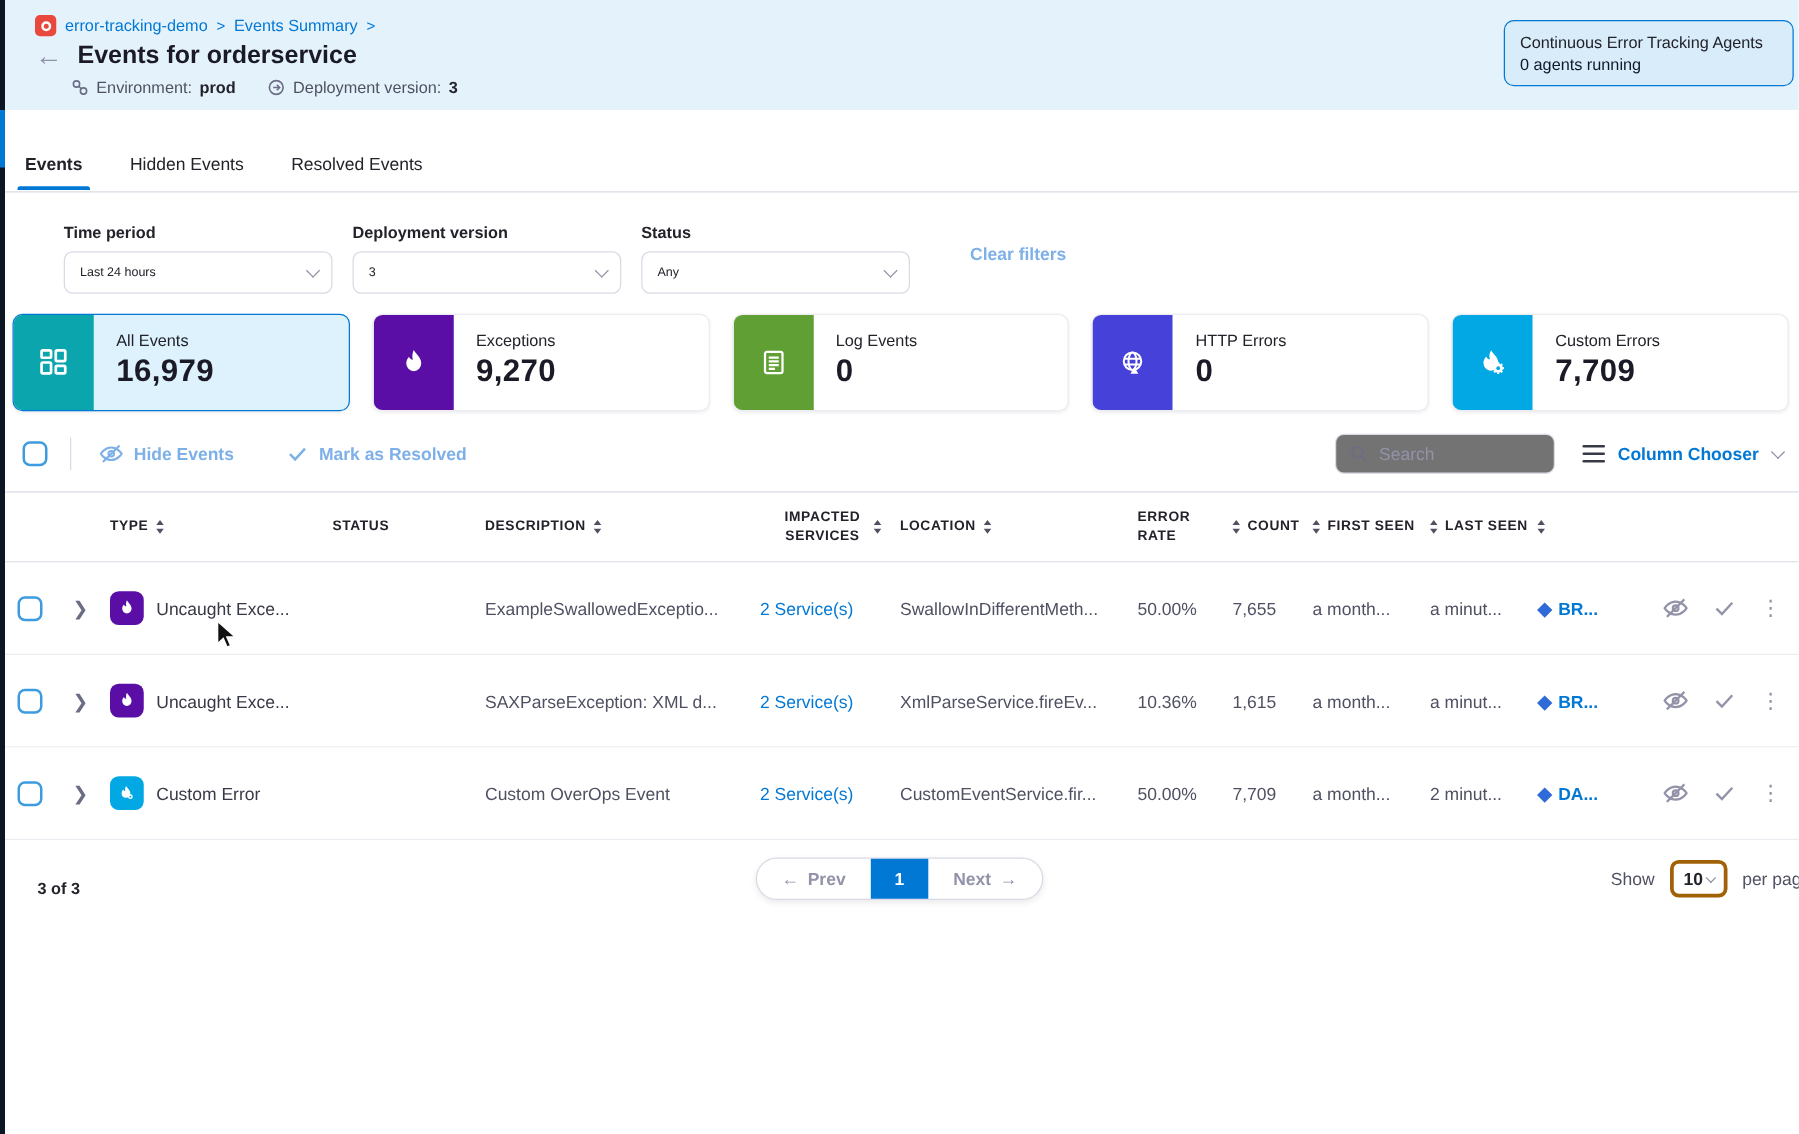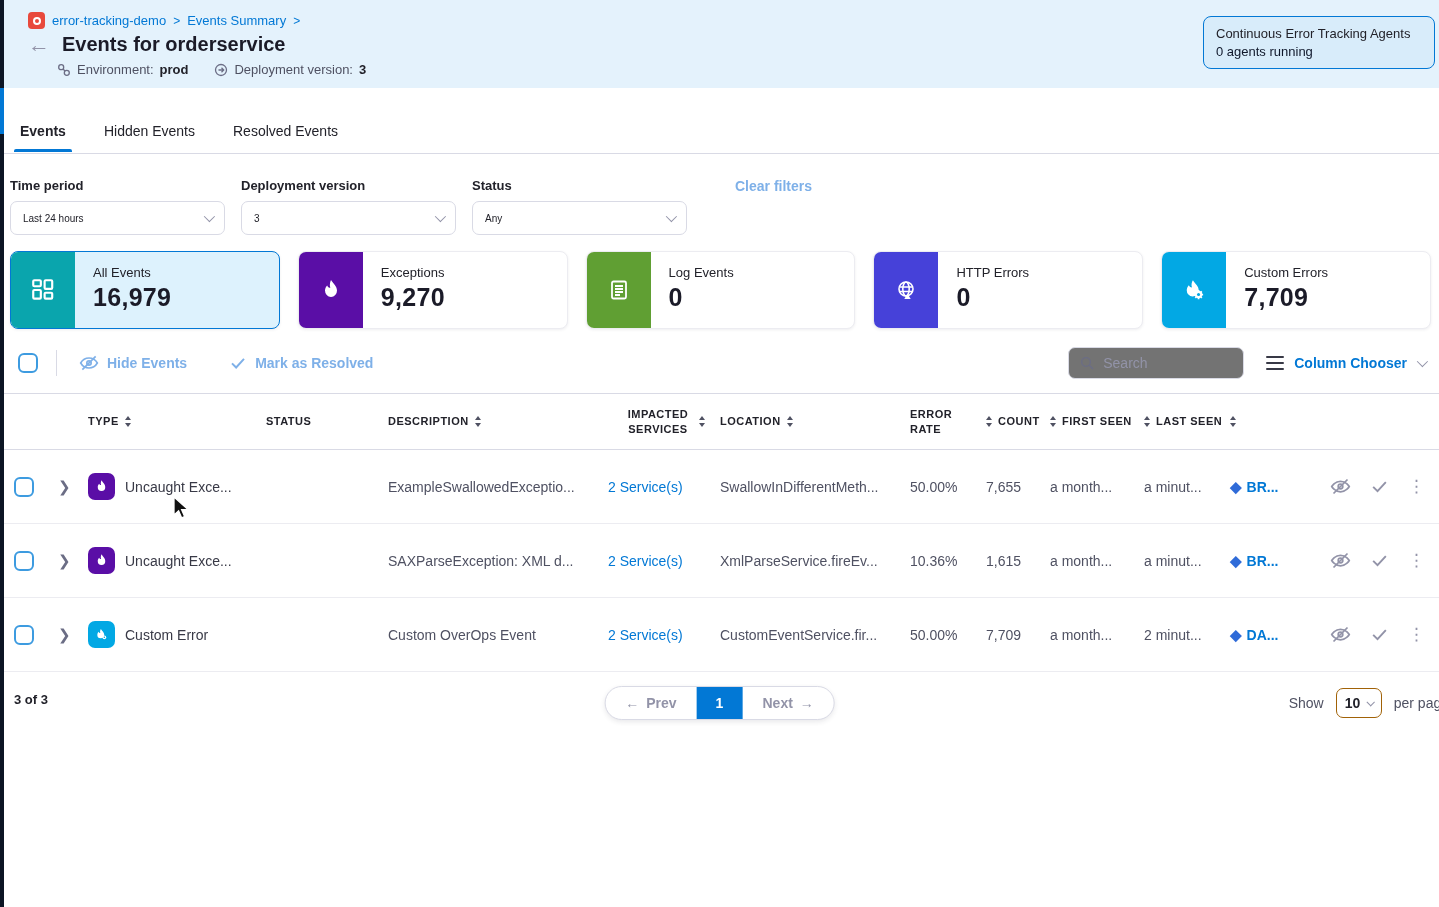--- a/index.html
+++ b/index.html
@@ -29,21 +29,21 @@
   .agents-panel .ap-title { color:#22222a; margin-bottom:3px; }
   .agents-panel .ap-link { color:#0f172a; cursor:pointer; }
 
   
   .tabbar { display:flex; gap:34px; padding:0 0 0 18px; border-bottom:1px solid #d9dae5; background:#fff; height:46px; align-items:center;margin-top:20px; }
   .tab { font-size:14px; color:#22222a; padding:13px 2px; cursor:pointer; position:relative; }
   .tab.active { font-weight:700; }
   .tab.active::after { content:""; position:absolute; left:-4px; right:-4px; bottom:0; height:3px; background:#0278d5; border-radius:2px 2px 0 0; }
 
   
-  .filters { display:flex; align-items:flex-start; gap:16px; padding:24px 0 10px 10px; }
+  .filters { display:flex; align-items:center; gap:16px; padding:24px 0 10px 10px;margin-left:41px; }
   .filter { display:flex; flex-direction:column; gap:8px; }
   .filter-label { font-size:13px; font-weight:700; color:#22222a; }
   .select { width:215px; height:34px; border:1px solid #d9dae5; border-radius:7px; background:#fff;
     display:flex; align-items:center; justify-content:space-between; padding:0 12px; font-size:10px; cursor:pointer; }
   .chev { width:8px; height:8px; border-right:1.6px solid #9293a8; border-bottom:1.6px solid #9293a8;
     transform:rotate(45deg) translateY(-2px); }
   .clear-filters { font-size:14px; font-weight:700; color:#7eb0e8; margin:0 0 8px 32px; cursor:pointer; }
 
   
   .cards { display:flex; gap:18px; padding:6px 8px 0 10px; }
@@ -89,30 +89,30 @@
   .type-label { font-size:14px; color:#383946; }
   .cell { font-size:14px; color:#4f5162; }
   .link-cell { font-size:14px; color:#0278d5; cursor:pointer; }
   .version-cell { display:flex; align-items:center; gap:5px; font-size:14px; font-weight:700; color:#0278d5; cursor:pointer; }
   .diamond { color:#2f6bd8; font-size:15px; }
   .actions-cell { display:flex; align-items:center; justify-content:flex-end; gap:19px; padding-right:4px; color:#9293a8; }
   .actions-cell > * { cursor:pointer; }
   .kebab { font-size:17px; letter-spacing:0; color:#9293a8; line-height:1; }
 
   
-  .tfooter { display:flex; align-items:flex-start; padding:20px 0 0 14px; position:relative; height:56px; }
+  .tfooter { display:flex; align-items:center; padding:20px 0 0 30px; position:relative; height:56px; }
   .rows-summary { font-size:13px; font-weight:700; color:#22222a; }
   .pager { position:absolute; left:50%; transform:translateX(-50%); top:14px; display:flex; align-items:center;
     background:#fff; border:1px solid #d9dae5; border-radius:18px; height:34px; overflow:hidden;
     box-shadow:0 2px 5px rgba(40,41,61,.10); }
   .pg-btn { display:flex; align-items:center; gap:7px; font-size:14px; font-weight:700; color:#9293a8; padding:0 20px; cursor:pointer; }
   .pg-page { width:46px; height:34px; background:#0278d5; color:#fff; font-size:14px; font-weight:700;
     display:flex; align-items:center; justify-content:center; cursor:pointer; }
   .page-size { position:absolute; right:-10px; top:16px; display:flex; align-items:center; gap:12px; font-size:14px; color:#4f5162; }
-  .size-select { width:46px; height:30px; border:1px solid #a16207; border-radius:7px; display:flex; align-items:center;
+  .size-select { width:46px; height:30px; border:3px solid #a16207; border-radius:7px; display:flex; align-items:center;
     justify-content:space-between; padding:0 8px; font-size:14px; font-weight:700; color:#22222a; cursor:pointer; background:#fff; }
   .size-select .chev { transform:rotate(45deg) translateY(-1px); width:6px; height:6px; }
 
   .mouse-cursor { position:fixed; left:172px; top:496px; z-index:99; pointer-events:none; }
 </style>
 </head>
 <body>
 
 <div class="left-strip">
   <span class="active-seg"></span>

